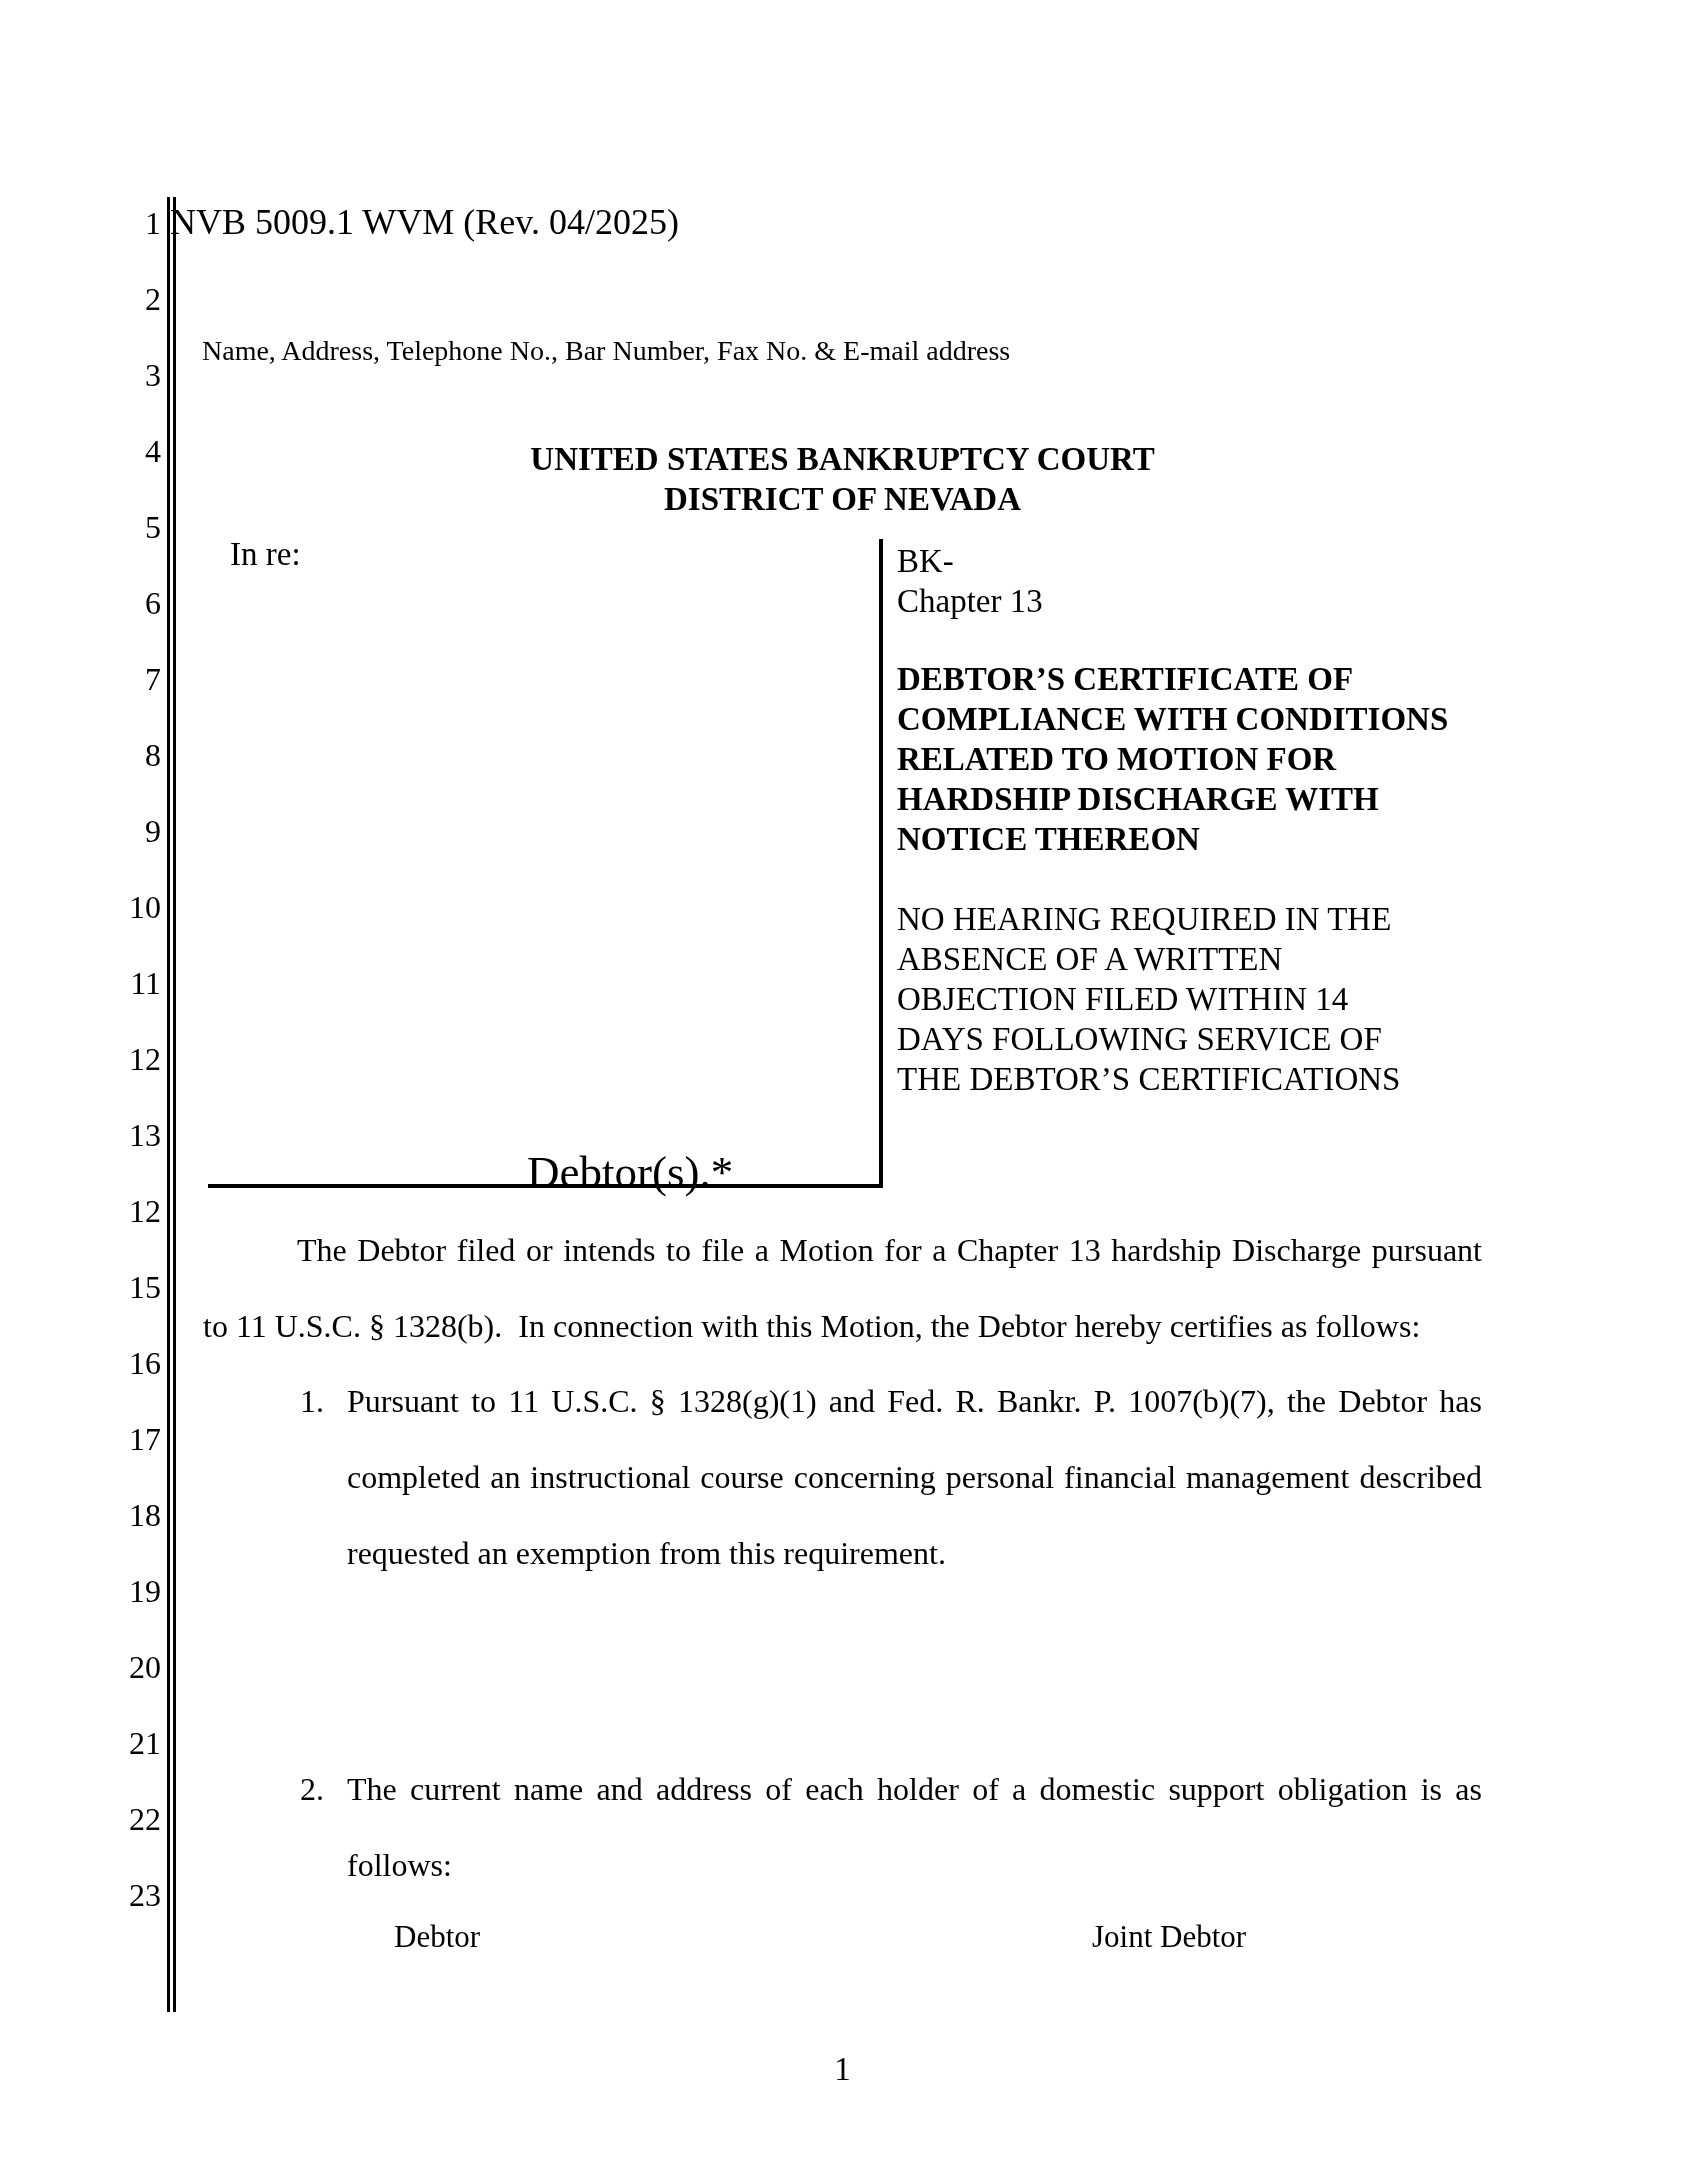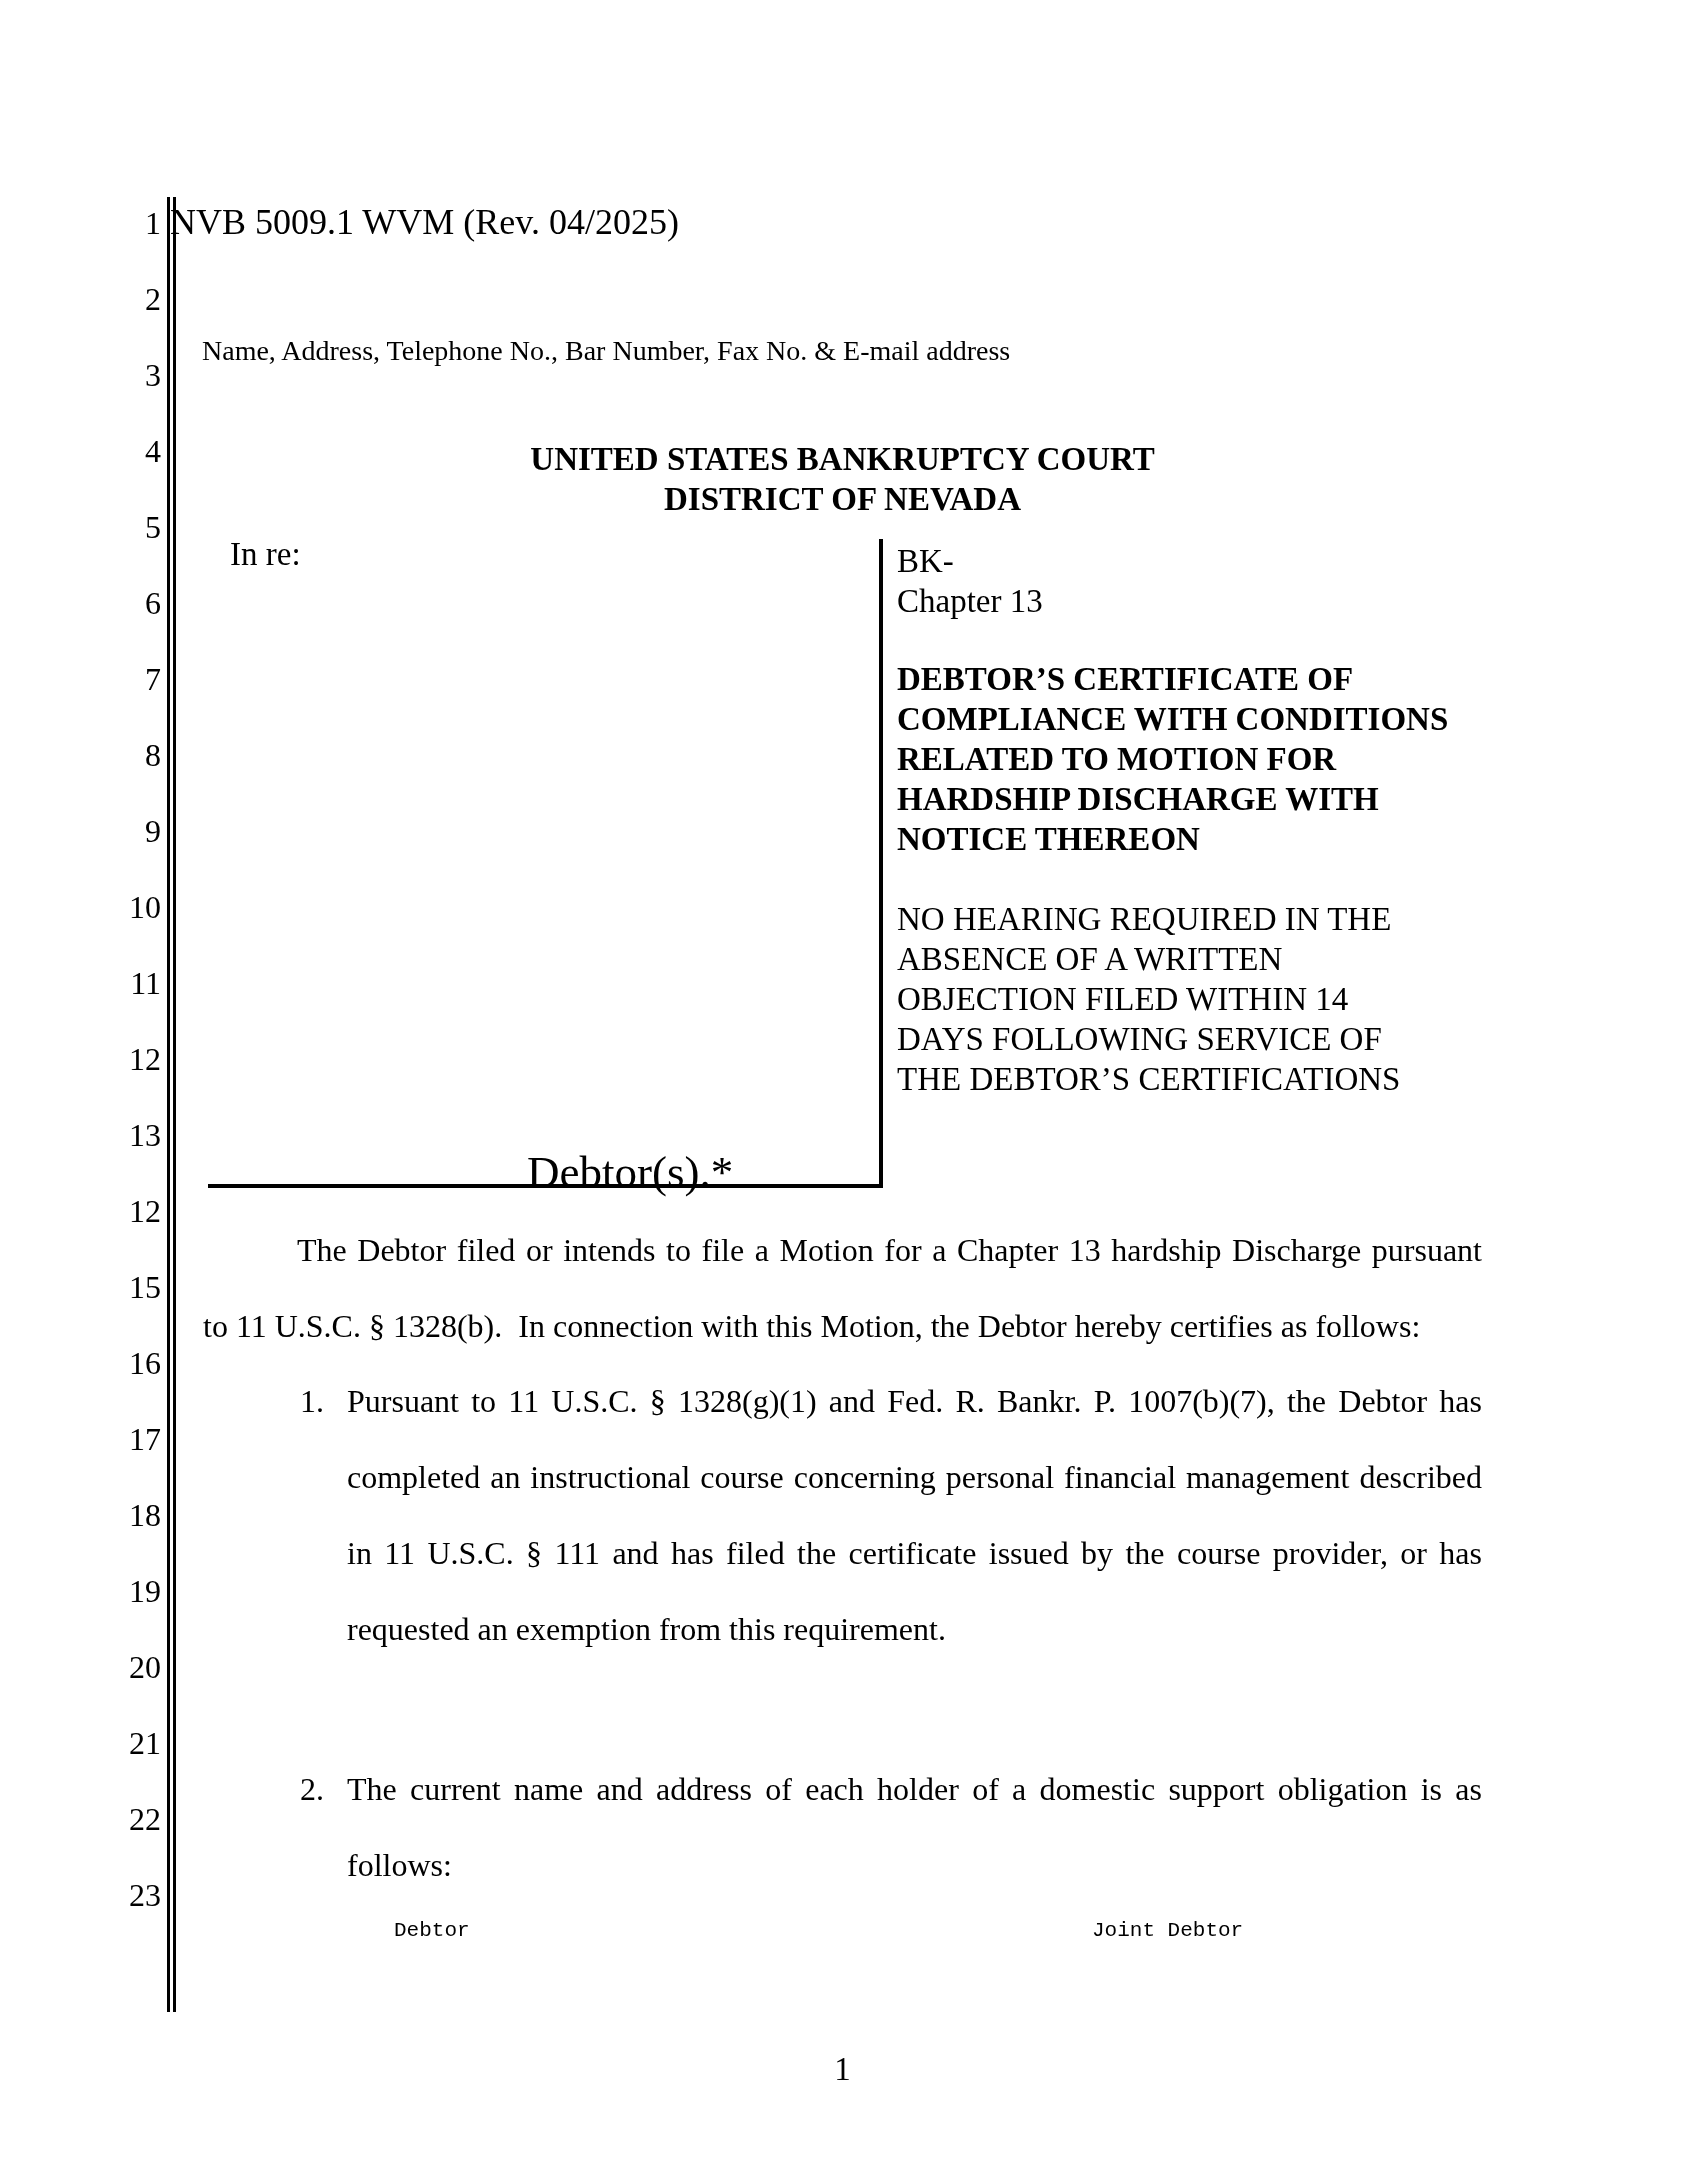--- a/index.html
+++ b/index.html
@@ -58,21 +58,21 @@
   .item { position:absolute; left:300px; width:1182px; font-size:32px; line-height:76px; }
   .item1 { top:1363px; }
   .item2 { top:1751px; }
   .item-num { position:absolute; left:0; top:0; line-height:76px; }
   .item-lines { margin-left:47px; }
 
   
   .jlines > div { text-align:justify; text-align-last:justify; }
   .jlines > div:last-child { text-align:left; text-align-last:auto; }
 
-  .col-label { position:absolute; top:1919px; font-size:21px; white-space:nowrap;font-family:Liberation Mono, monospace; }
+  .col-label { position:absolute; top:1919px; font-size:31px; white-space:nowrap; }
   .debtor-col { left:394px; }
   .joint-col  { left:1092px; }
 
   .page-num {
     position:absolute; left:203px; top:2051px; width:1279px;
     text-align:center; font-size:33px;
   }
 </style>
 </head>
 <body>
@@ -150,21 +150,20 @@
     <div class="l1">The Debtor filed or intends to file a Motion for a Chapter 13 hardship Discharge pursuant</div>
     <div>to 11 U.S.C. § 1328(b).&nbsp; In connection with this Motion, the Debtor hereby certifies as follows:</div>
   </div>
 
   <div class="item item1">
     <span class="item-num">1.</span>
     <div class="item-lines jlines">
 
     <div>Pursuant to 11 U.S.C. § 1328(g)(1) and Fed. R. Bankr. P. 1007(b)(7), the Debtor has</div>
         <div>completed an instructional course concerning personal financial management described</div>
-        <div>in 11 U.S.C. § 111 and has filed the certificate issued by the course provider, or has</div>
         <div>requested an exemption from this requirement.</div>
       </div>
   </div>
 
   <div class="item item2">
     <span class="item-num">2.</span>
     <div class="item-lines jlines">
 
     <div>The current name and address of each holder of a domestic support obligation is as</div>
         <div>follows:</div>

